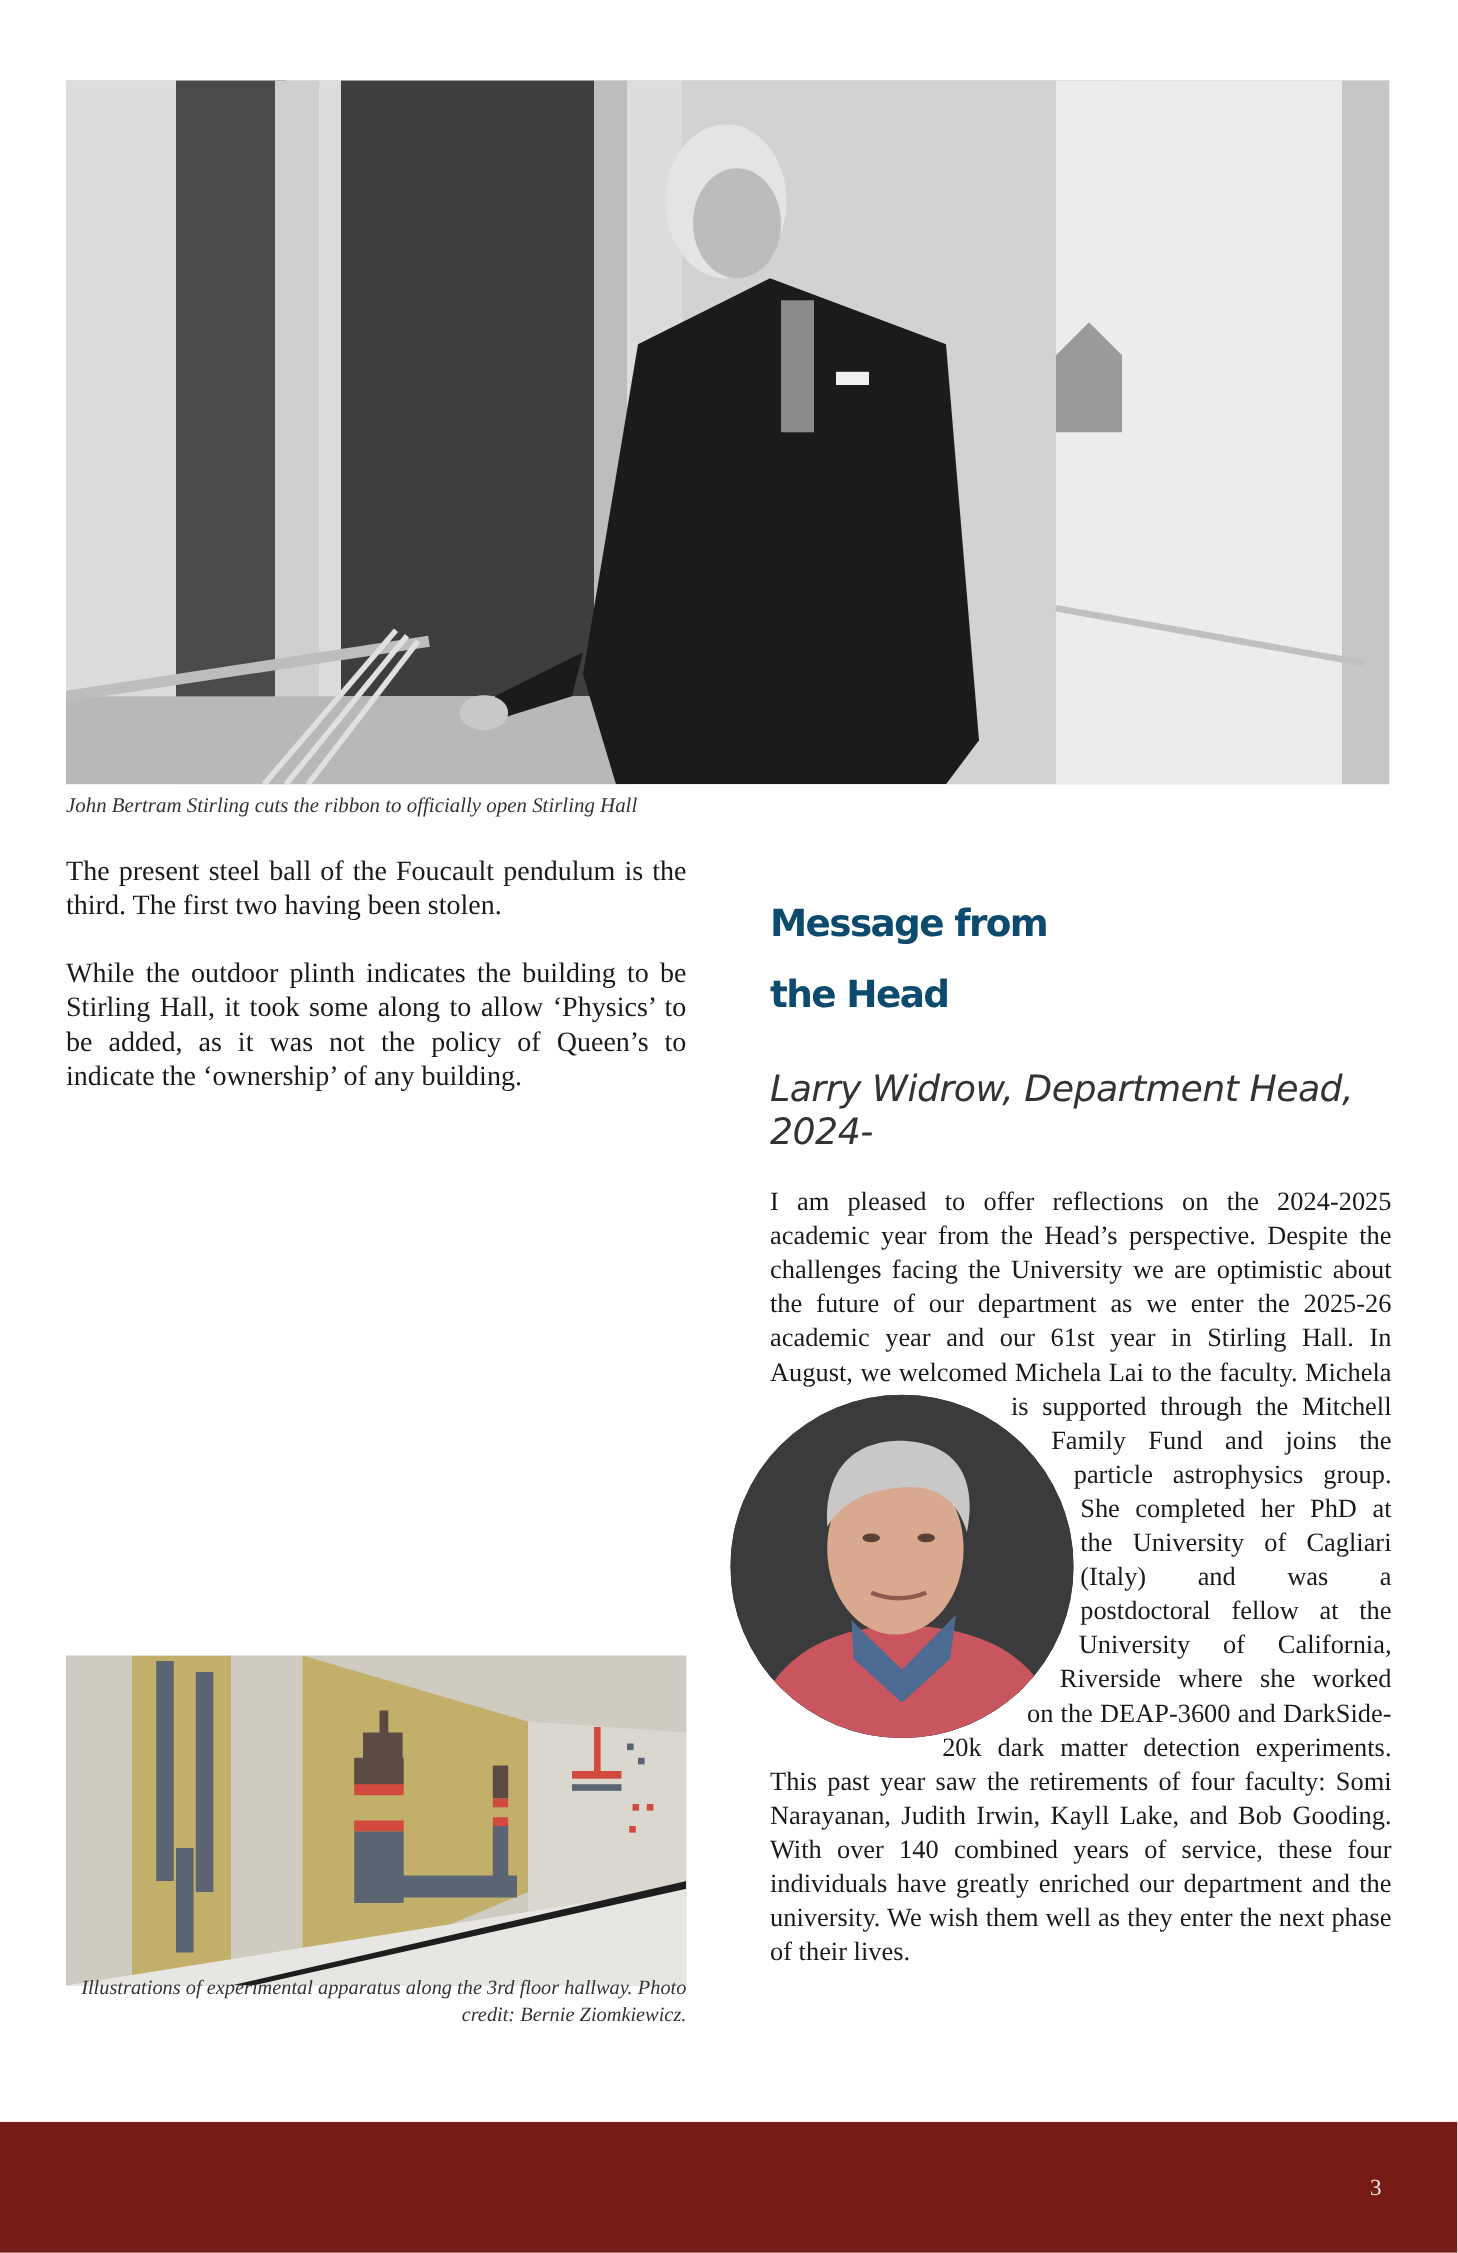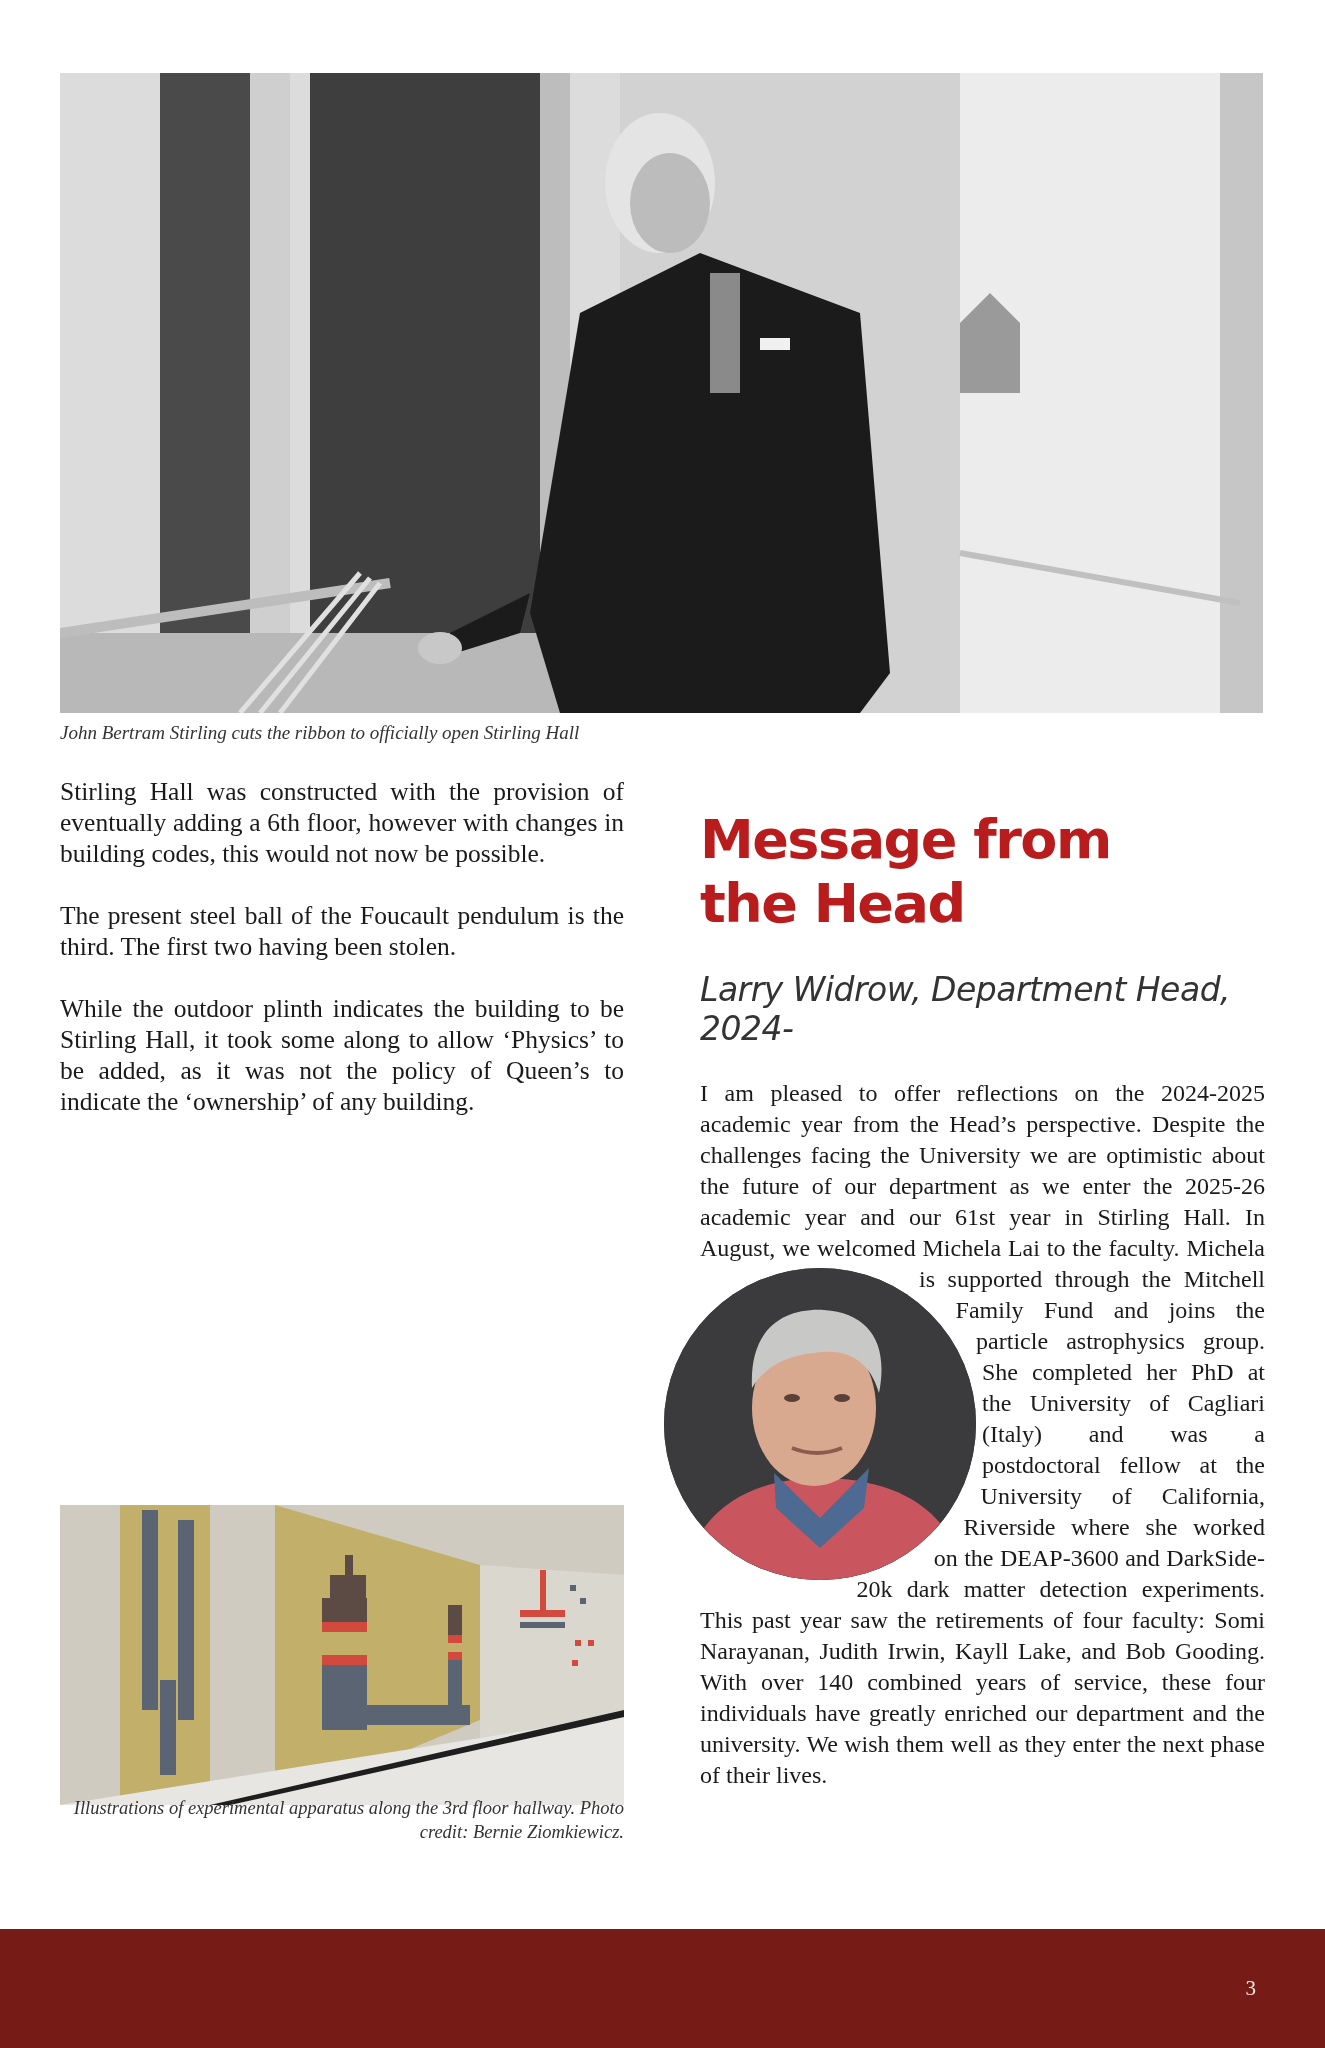--- a/index.html
+++ b/index.html
@@ -23,21 +23,21 @@
 
   .hall-photo { position: absolute; left: 60px; top: 1505px; width: 564px; height: 300px;
                 overflow: hidden; background: #d9d6cc; }
   .hall-photo svg { width: 100%; height: 100%; display: block; }
   .hall-caption { position: absolute; left: 60px; top: 1796px; width: 564px; font-style: italic;
                   font-size: 18.5px; line-height: 24px; text-align: right; color: #333; }
 
   
   .right-col { position: absolute; left: 700px; top: 808px; width: 565px; }
   .head-title { margin: 0; font-family: "DejaVu Sans", "Liberation Sans", sans-serif; font-weight: bold;
-                color: #b91c1c; font-size: 54px; line-height: 64px; letter-spacing: -1.5px; }
+                color: #0c4a6e; font-size: 34px; line-height: 64px; letter-spacing: -1.5px; }
   .head-byline { margin: 34px 0 30px 0; font-family: "DejaVu Sans", "Liberation Sans", sans-serif;
                  font-style: italic; font-weight: 300; font-size: 33px; color: #333; letter-spacing: -0.5px; }
   .head-body { font-size: 24px; line-height: 31px; text-align: justify; margin: 0; }
   .portrait { float: left; width: 312px; height: 312px; border-radius: 50%; overflow: hidden;
               margin: 4px 6px 4px -36px; shape-outside: circle(50%); background: #3a3a3c; }
   .portrait svg { width: 100%; height: 100%; display: block; }
 
   
   .footer { position: absolute; left: 0; top: 1929px; width: 1325px; height: 119px; background: #771b17; }
   .page-num { position: absolute; right: 69px; top: 47px; color: #f2e6e6; font-size: 21px; }
@@ -68,21 +68,20 @@
     <line x1="0" y1="560" x2="330" y2="510" stroke="#bdbdbd" stroke-width="10"></line>
     <line x1="180" y1="640" x2="300" y2="500" stroke="#e0e0e0" stroke-width="5"></line>
     <line x1="200" y1="640" x2="310" y2="505" stroke="#e0e0e0" stroke-width="5"></line>
     <line x1="220" y1="640" x2="320" y2="510" stroke="#e0e0e0" stroke-width="5"></line>
     <line x1="900" y1="480" x2="1180" y2="530" stroke="#c0c0c0" stroke-width="6"></line>
   </svg>
 </div>
 <div class="hero-caption">John Bertram Stirling cuts the ribbon to officially open Stirling Hall</div>
 
 <div class="left-col">
-  <p>Stirling Hall was constructed with the provision of eventually adding a 6th floor, however with changes in building codes, this would not now be possible.</p>
   <p>The present steel ball of the Foucault pendulum is the third. The first two having been stolen.</p>
   <p>While the outdoor plinth indicates the building to be Stirling Hall, it took some along to allow ‘Physics’ to be added, as it was not the policy of Queen’s to indicate the ‘ownership’ of any building.</p>
 </div>
 
 <div class="hall-photo" aria-label="Tiled hallway wall with illustrations of experimental apparatus">
   <svg viewBox="0 0 564 300" preserveAspectRatio="none">
     <rect x="0" y="0" width="564" height="300" fill="#dad7ce"></rect>
     <polygon points="0,0 564,0 564,70 420,60 420,260 160,300 0,300" fill="#cfcbc0"></polygon>
     <rect x="60" y="0" width="90" height="300" fill="#c2b06a"></rect>
     <polygon points="215,0 420,60 420,215 215,300" fill="#c2b06a"></polygon>

